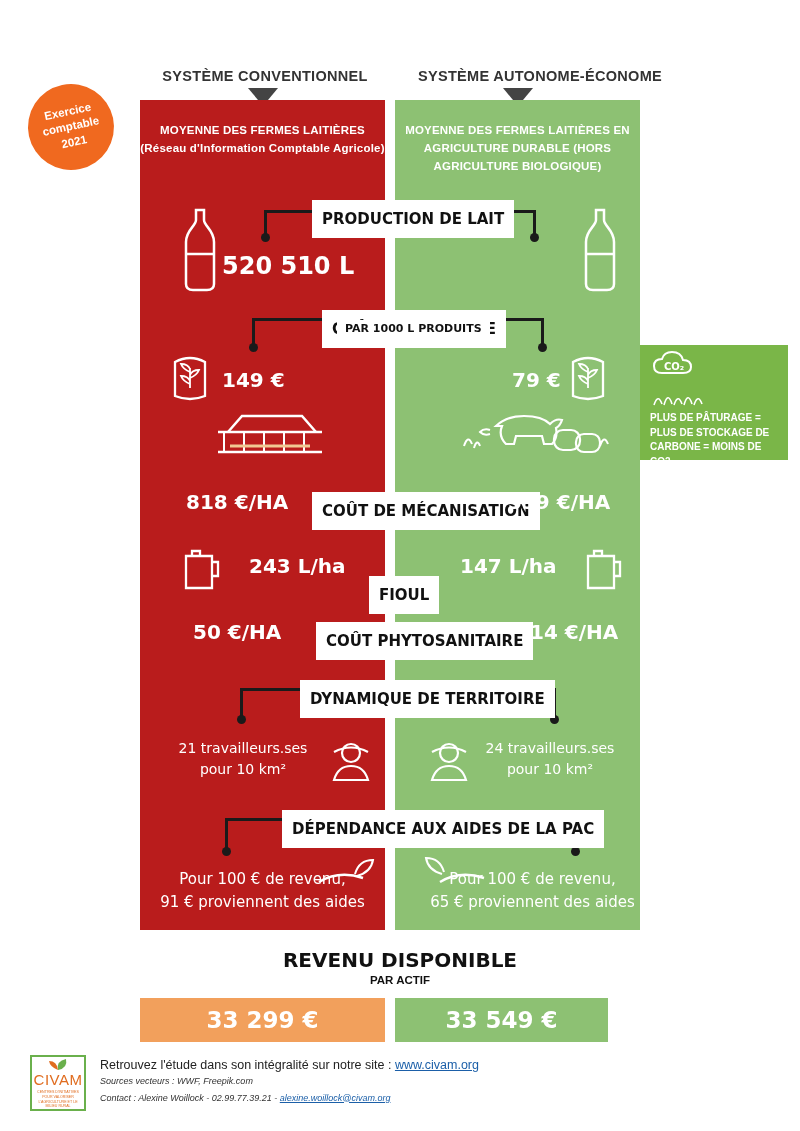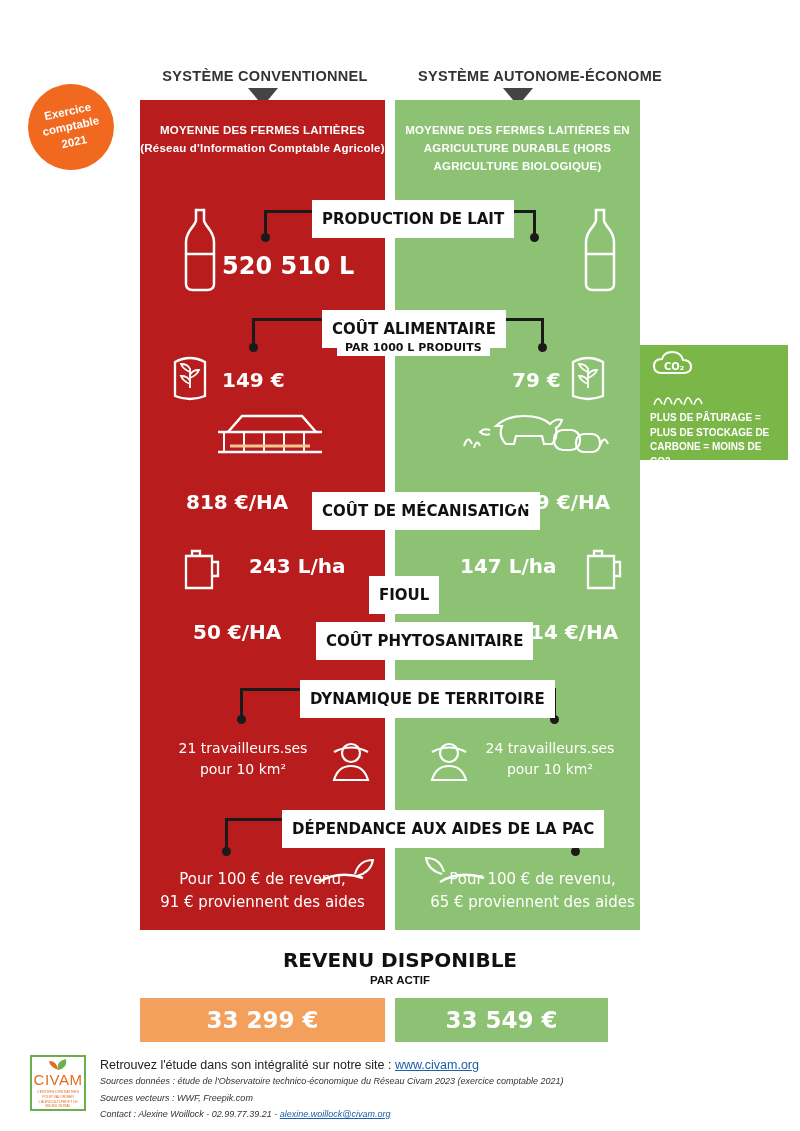--- a/index.html
+++ b/index.html
@@ -149,21 +149,21 @@
   </svg>
 
   <div class="val big" style="left:222px;top:252px;">520 510 L</div>
 
   <div class="line" style="left:252px;top:318px;width:292px;height:3px;"></div>
   <div class="line" style="left:252px;top:318px;width:3px;height:28px;"></div>
   <div class="line" style="left:541px;top:318px;width:3px;height:28px;"></div>
   <div class="dot" style="left:249px;top:343px;"></div>
   <div class="dot" style="left:538px;top:343px;"></div>
   <div class="chip" style="left:322px;top:310px;">COÛT ALIMENTAIRE</div>
-  <div class="chip small" style="left:337px;top:339px;">PAR 1000 L PRODUITS</div>
+  <div class="chip small" style="left:337px;top:320px;">PAR 1000 L PRODUITS</div>
 
   <svg class="icon" style="left:165px;top:350px;" width="50" height="52">
     <path d="M10 12 q15 -8 30 0 v34 q-15 6 -30 0 z" fill="none" stroke="#fff" stroke-width="2.3"></path>
     <path d="M25 18 v20 M25 22 q-7 -3 -9 -8 q7 0 9 5 M25 28 q7 -3 9 -8 q-7 0 -9 5 M25 34 q-7 -3 -9 -8 q7 0 9 5" stroke="#fff" stroke-width="1.8" fill="none"></path>
   </svg>
 
   <svg class="icon" style="left:563px;top:350px;" width="50" height="52">
     <path d="M10 12 q15 -8 30 0 v34 q-15 6 -30 0 z" fill="none" stroke="#fff" stroke-width="2.3"></path>
     <path d="M25 18 v20 M25 22 q-7 -3 -9 -8 q7 0 9 5 M25 28 q7 -3 9 -8 q-7 0 -9 5 M25 34 q-7 -3 -9 -8 q7 0 9 5" stroke="#fff" stroke-width="1.8" fill="none"></path>
   </svg>
@@ -276,20 +276,19 @@
       <path d="M11 13 q-8 -3 -9 -9 q8 0 9 9 z" fill="#e06c1f"></path>
     </svg>
     <div class="name">CIVAM</div>
     <div class="sub">CENTRES D'INITIATIVES POUR VALORISER L'AGRICULTURE ET LE MILIEU RURAL</div>
   </div>
 
   <div class="footer">
     <div class="l1">
       <span>Retrouvez l'étude dans son intégralité sur notre site : </span><a href="#">www.civam.org</a>
     </div>
-    <div class="l2">Sources données : étude de l'Observatoire technico-économique du Réseau Civam 2023 (exercice comptable 2021)</div>
     <div class="l2">Sources vecteurs : WWF, Freepik.com</div>
     <div class="l2">
       <span>Contact : Alexine Woillock - 02.99.77.39.21 - </span><a href="#">alexine.woillock@civam.org</a>
     </div>
   </div>
 
 </div>
 
 </body></html>

